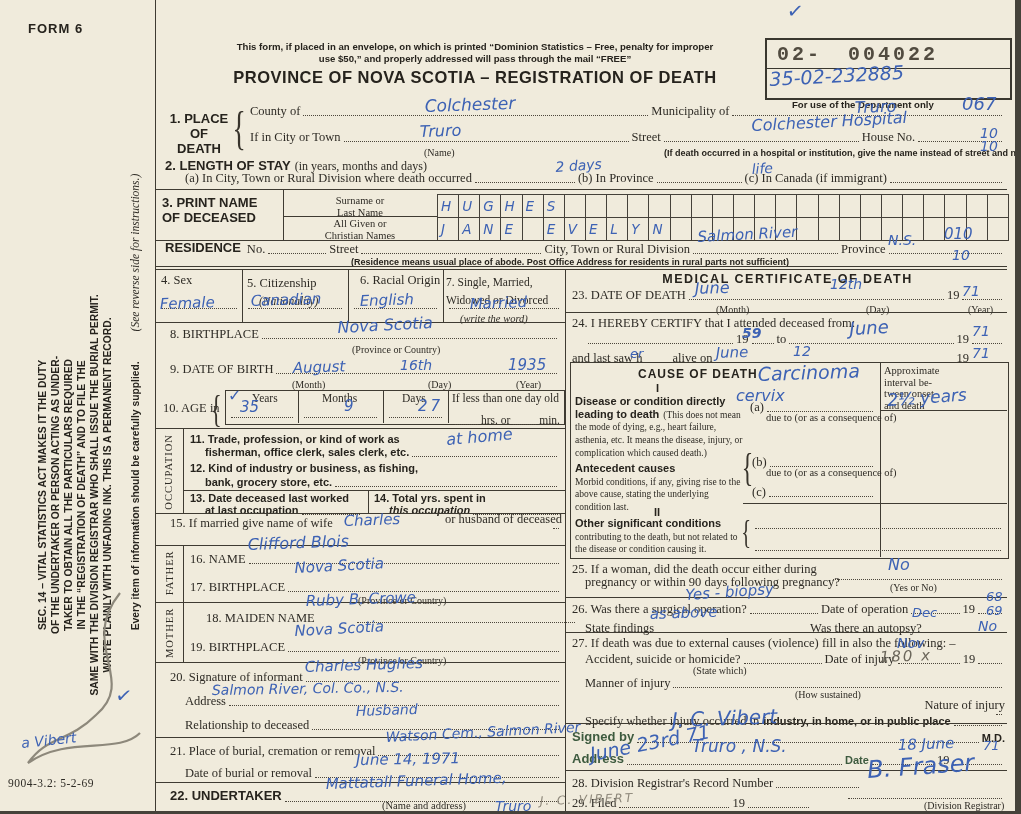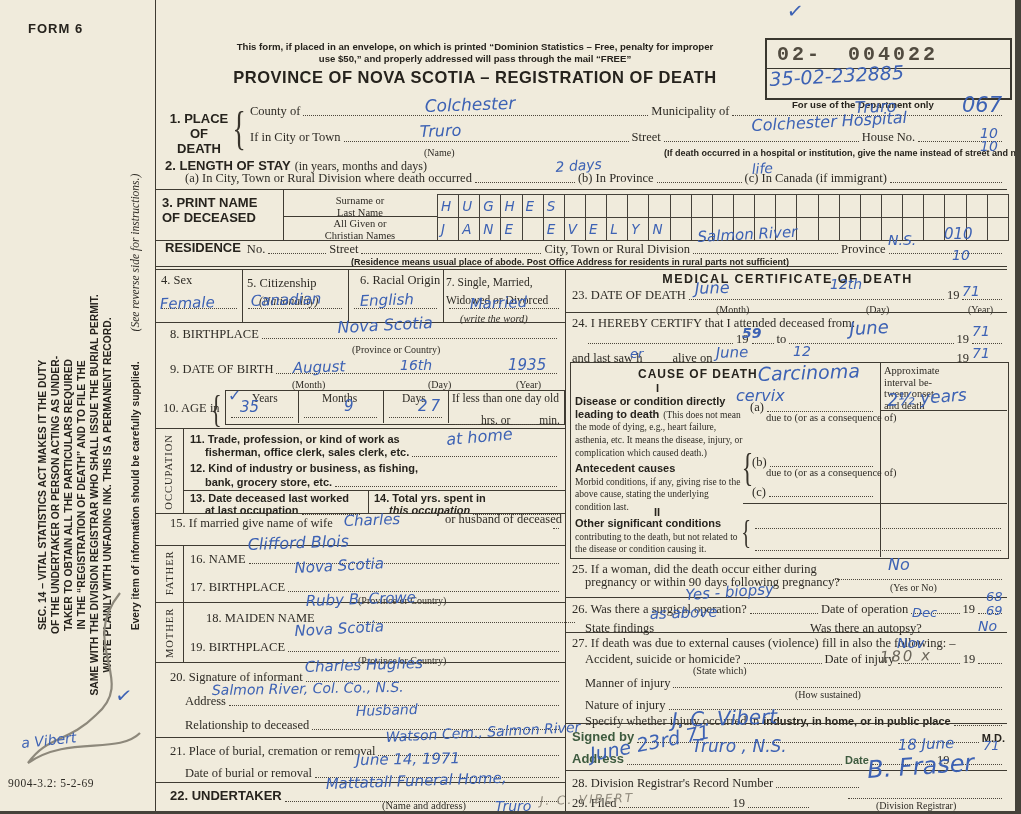--- a/index.html
+++ b/index.html
@@ -582,21 +582,21 @@
     <span class="d" style="flex:0 0 62px;"></span>
     <span class="sr">19</span>
     <span class="d"></span>
   </div>
   <div class="cap" style="left:693px;top:665px;">(State which)</div>
   <div class="row" style="left:585px;top:676px;width:420px;">
     <span class="sr">Manner of injury</span>
     <span class="d"></span>
   </div>
   <div class="cap" style="left:795px;top:689px;">(How sustained)</div>
-  <div class="row" style="left:585px;top:698px;width:420px;">
+  <div class="row" style="left:585px;top:698px;width:420px;flex-direction:column;">
     <span class="sr">Nature of injury</span>
     <span class="d"></span>
   </div>
   <div class="row" style="left:585px;top:714px;width:420px;">
     <span class="sr">Specify whether injury occurred in</span>
     <span class="bs b11" style="margin-left:4px;">industry, in home, or in public place</span>
     <span class="d"></span>
   </div>
   <div class="hline" style="left:566px;top:723px;width:441px;"></div>
 
@@ -621,23 +621,23 @@
   </div>
   <div class="row" style="left:572px;top:796px;width:240px;">
     <span class="sr">29. Filed</span>
     <span class="d" style="flex:0 0 110px;"></span>
     <span class="sr">19</span>
     <span class="d"></span>
   </div>
   <div class="row" style="left:845px;top:796px;width:160px;">
       <span class="d"></span>
     </div>
-  <div class="cap" style="left:876px;top:800px;">(Division Registrar)</div>
-
-  <div class="hw" style="left:962px;top:95px;font-size:21px;text-align:right;">067</div>
+  <div class="cap" style="left:924px;top:800px;">(Division Registrar)</div>
+
+  <div class="hw" style="left:962px;top:95px;font-size:18px;text-align:right;">067</div>
   <div class="hw" style="left:980px;top:126px;font-size:14px;">10</div>
   <div class="hw" style="left:425px;top:98px;font-size:17px;transform:rotate(-2deg);">Colchester</div>
   <div class="hw" style="left:855px;top:100px;font-size:16px;transform:rotate(-2deg);">Truro</div>
   <div class="hw" style="left:420px;top:124px;font-size:16px;transform:rotate(-2deg);">Truro</div>
   <div class="hw" style="left:752px;top:118px;font-size:16px;transform:rotate(-3deg);">Colchester Hospital</div>
   <div class="hw" style="left:980px;top:139px;font-size:14px;">10</div>
   <div class="hw" style="left:556px;top:160px;font-size:14px;transform:rotate(-4deg);">2 days</div>
   <div class="hw" style="left:752px;top:162px;font-size:14px;transform:rotate(-3deg);">life</div>
   <div class="hw" style="left:698px;top:230px;font-size:15px;transform:rotate(-3deg);">Salmon River</div>
   <div class="hw" style="left:888px;top:233px;font-size:14px;">N.S.</div>

